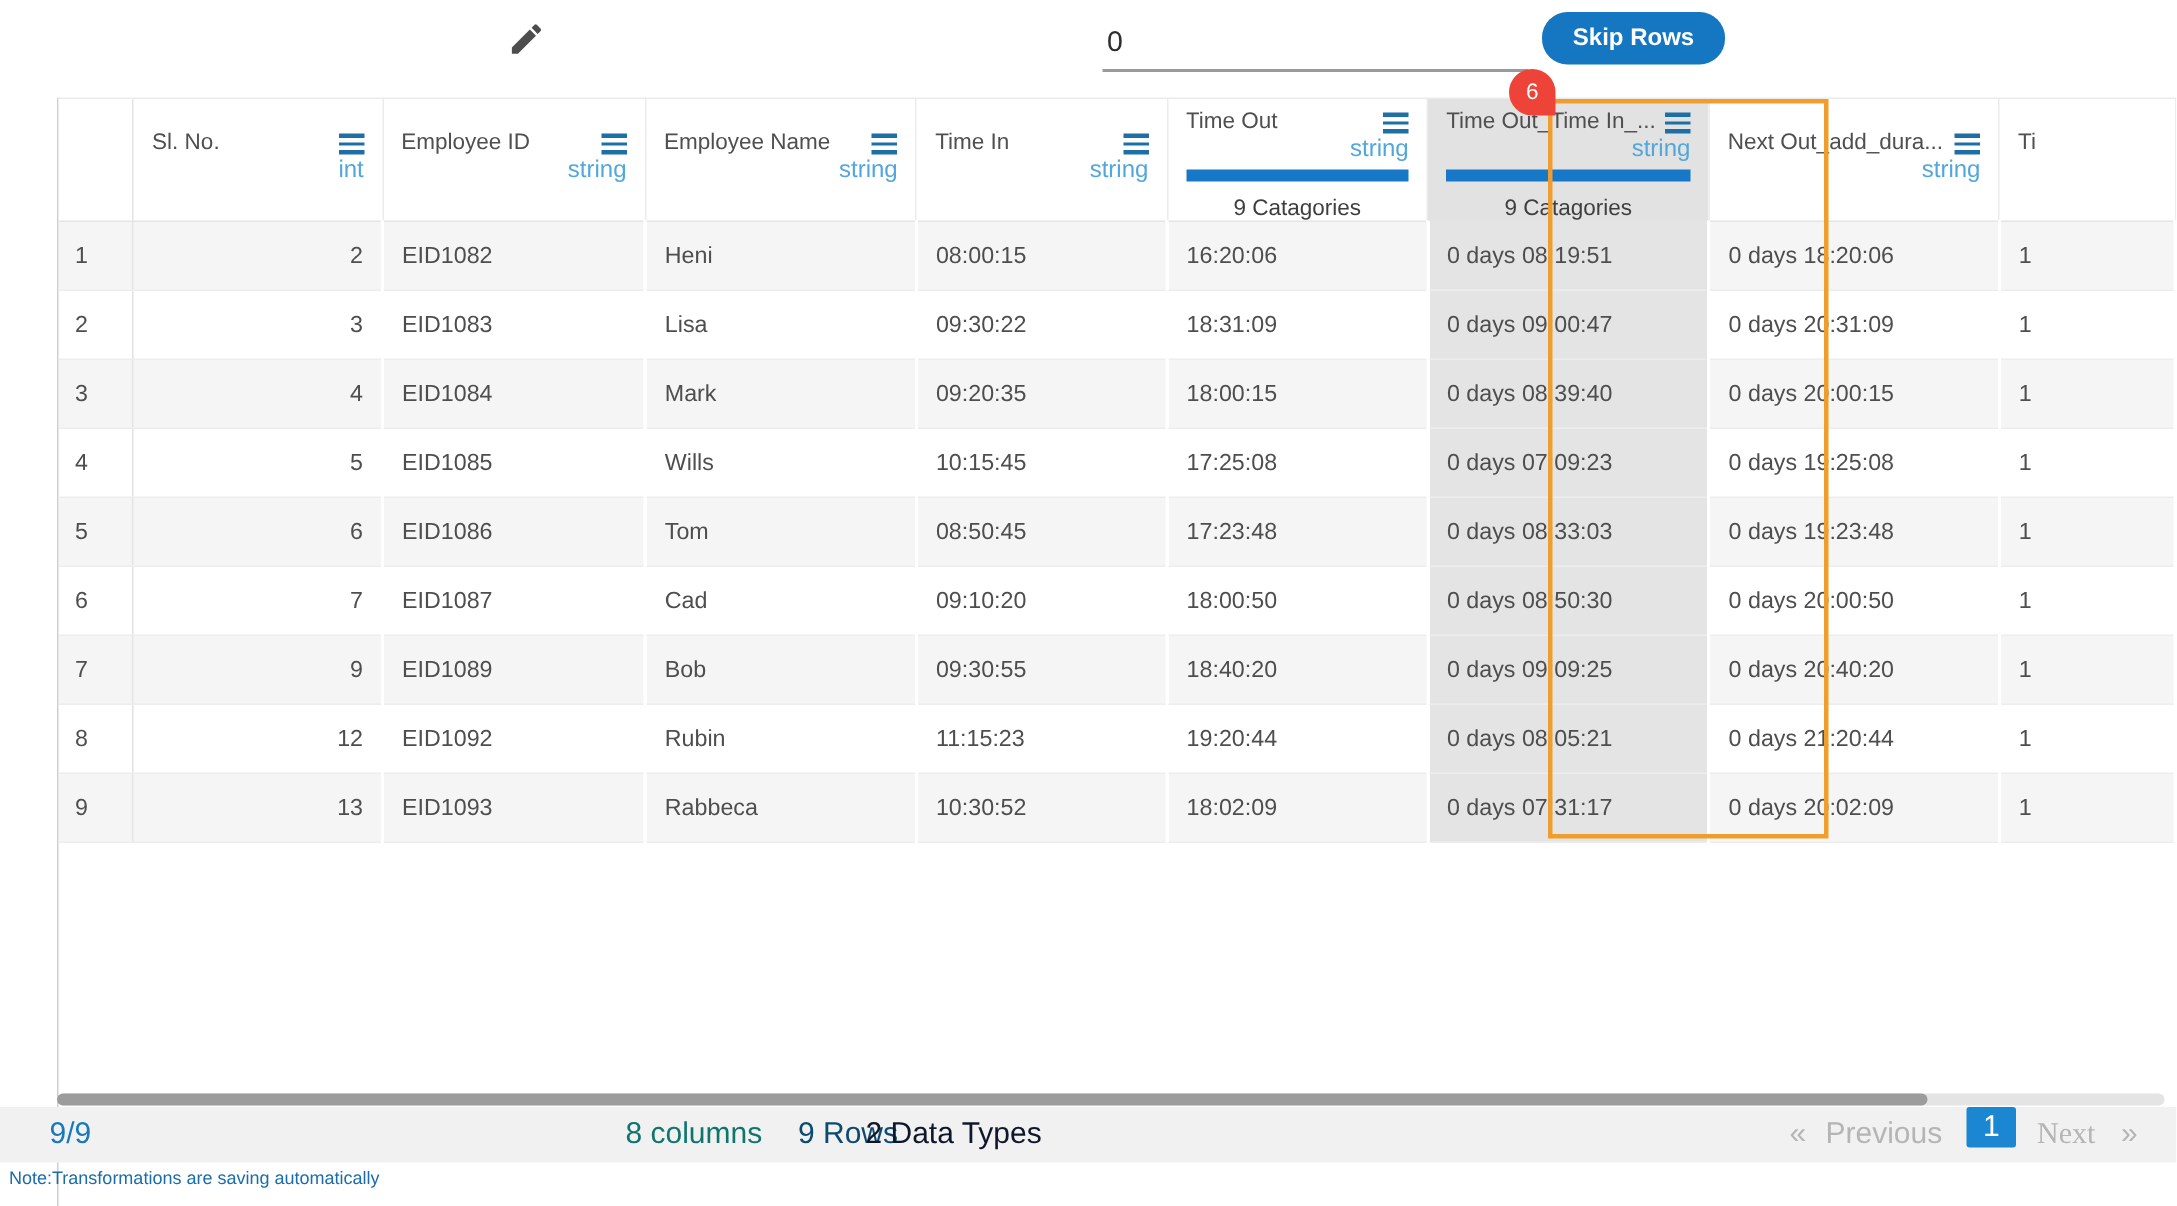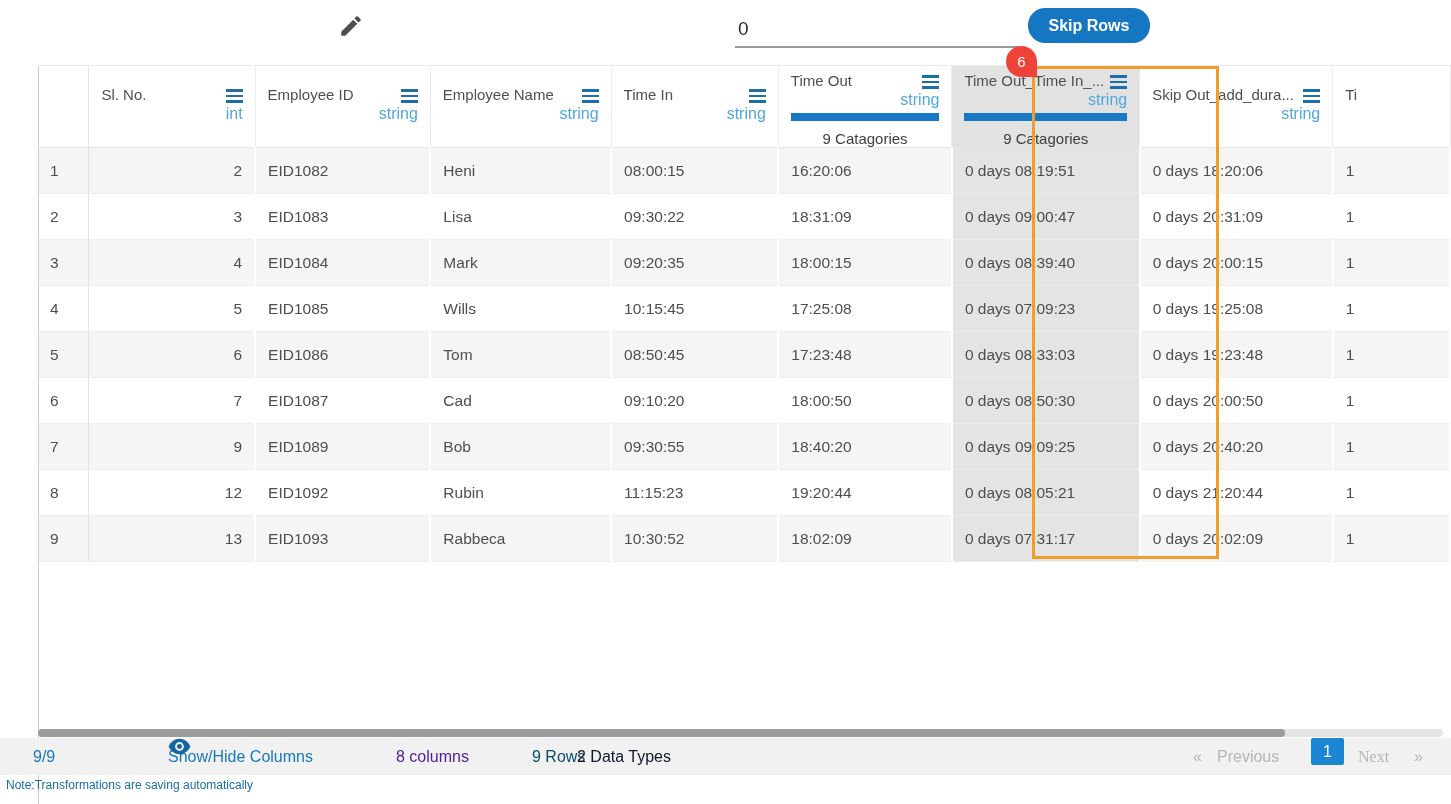--- a/index.html
+++ b/index.html
@@ -57,25 +57,25 @@
                z-index:5; }
 
   
   .hscroll-track { position:absolute; left:38px; top:729px; width:1405px; height:8px;
                    background:#e4e4e4; border-radius:4px; }
   .hscroll-thumb { position:absolute; left:0; top:0; width:1247px; height:8px;
                    background:#9c9c9c; border-radius:4px; cursor:pointer; }
 
   
   .footer { position:absolute; left:0; top:738px; width:1451px; height:37px; background:#f1f1f1; }
-  .footer span, .footer a { position:absolute; top:0; line-height:37px; font-size:16px; }
+  .footer span, .footer a { position:absolute; top:0; line-height:37px; font-size:20px; }
   .frac { left:33px; color:#1779ba; }
   .showhide { left:168px; color:#1779ba; cursor:pointer; display:flex; align-items:center; gap:7px; height:37px; position:absolute;}
   .showhide svg { display:block; }
-  .cnt-cols { left:396px; color:#4c1d95; }
+  .cnt-cols { left:417px; color:#0f766e; }
   .cnt-rows { left:532px; color:#0c4a6e; }
   .cnt-types { left:577px; color:#0f172a; }
   .pg-prev-arrow { left:1193px; color:#b5b5b5; cursor:pointer; }
   .pg-prev { left:1217px; color:#b5b5b5; cursor:pointer; }
   .pg-page { left:1311px; top:5px; width:33px; height:27px; background:#1b87d3; color:#fff;
              text-align:center; line-height:27px !important; border-radius:2px; cursor:pointer; font-size:16px;}
   .pg-next { left:1358px; color:#b5b5b5; cursor:pointer;font-family:Liberation Serif, serif; }
   .pg-next-arrow { left:1414px; color:#b5b5b5; cursor:pointer; }
 
   .note { position:absolute; left:6px; top:778px; font-size:12px; color:#1a6dab; }
@@ -176,21 +176,21 @@
                 <i></i>
                 <i></i>
               </span>
             </div>
             <div class="htype">string</div>
             <div class="hbar"></div>
             <div class="hcat">9 Catagories</div>
           </th>
           <th>
             <div class="hrow">
-              <span class="hname">Skip Out_add_dura...</span>
+              <span class="hname">Next Out_add_dura...</span>
               <span class="menu-icon">
                 <i></i>
                 <i></i>
                 <i></i>
               </span>
             </div>
             <div class="htype">string</div>
           </th>
           <th>
             <div class="hrow">
@@ -307,30 +307,20 @@
 
 <div class="col-badge">6</div>
 
 <div class="hscroll-track">
   <div class="hscroll-thumb"></div>
 </div>
 
 <div class="footer">
   <span class="frac">9/9</span>
 
-  <span class="showhide">
-    <span>
-      <svg width="23" height="17" viewBox="0 0 24 17">
-        <path d="M12 0.5C7.1 0.5 2.8 3.6 0.7 8.5c2.1 4.9 6.4 8 11.3 8s9.2-3.1 11.3-8C21.2 3.6 16.9 0.5 12 0.5z" fill="#1465a0"></path>
-        <circle cx="12" cy="8.5" r="4.6" fill="#f1f1f1"></circle>
-        <circle cx="12" cy="8.5" r="2.6" fill="#1465a0"></circle>
-      </svg>
-    </span>
-    <span style="position:static; line-height:37px;">Show/Hide Columns</span>
-  </span>
 
   <span class="cnt-cols">8 columns</span>
   <span class="cnt-rows">9 Rows</span>
   <span class="cnt-types">2 Data Types</span>
 
   <span class="pg-prev-arrow">«</span>
   <span class="pg-prev">Previous</span>
   <span class="pg-page">1</span>
   <span class="pg-next">Next</span>
   <span class="pg-next-arrow">»</span>

